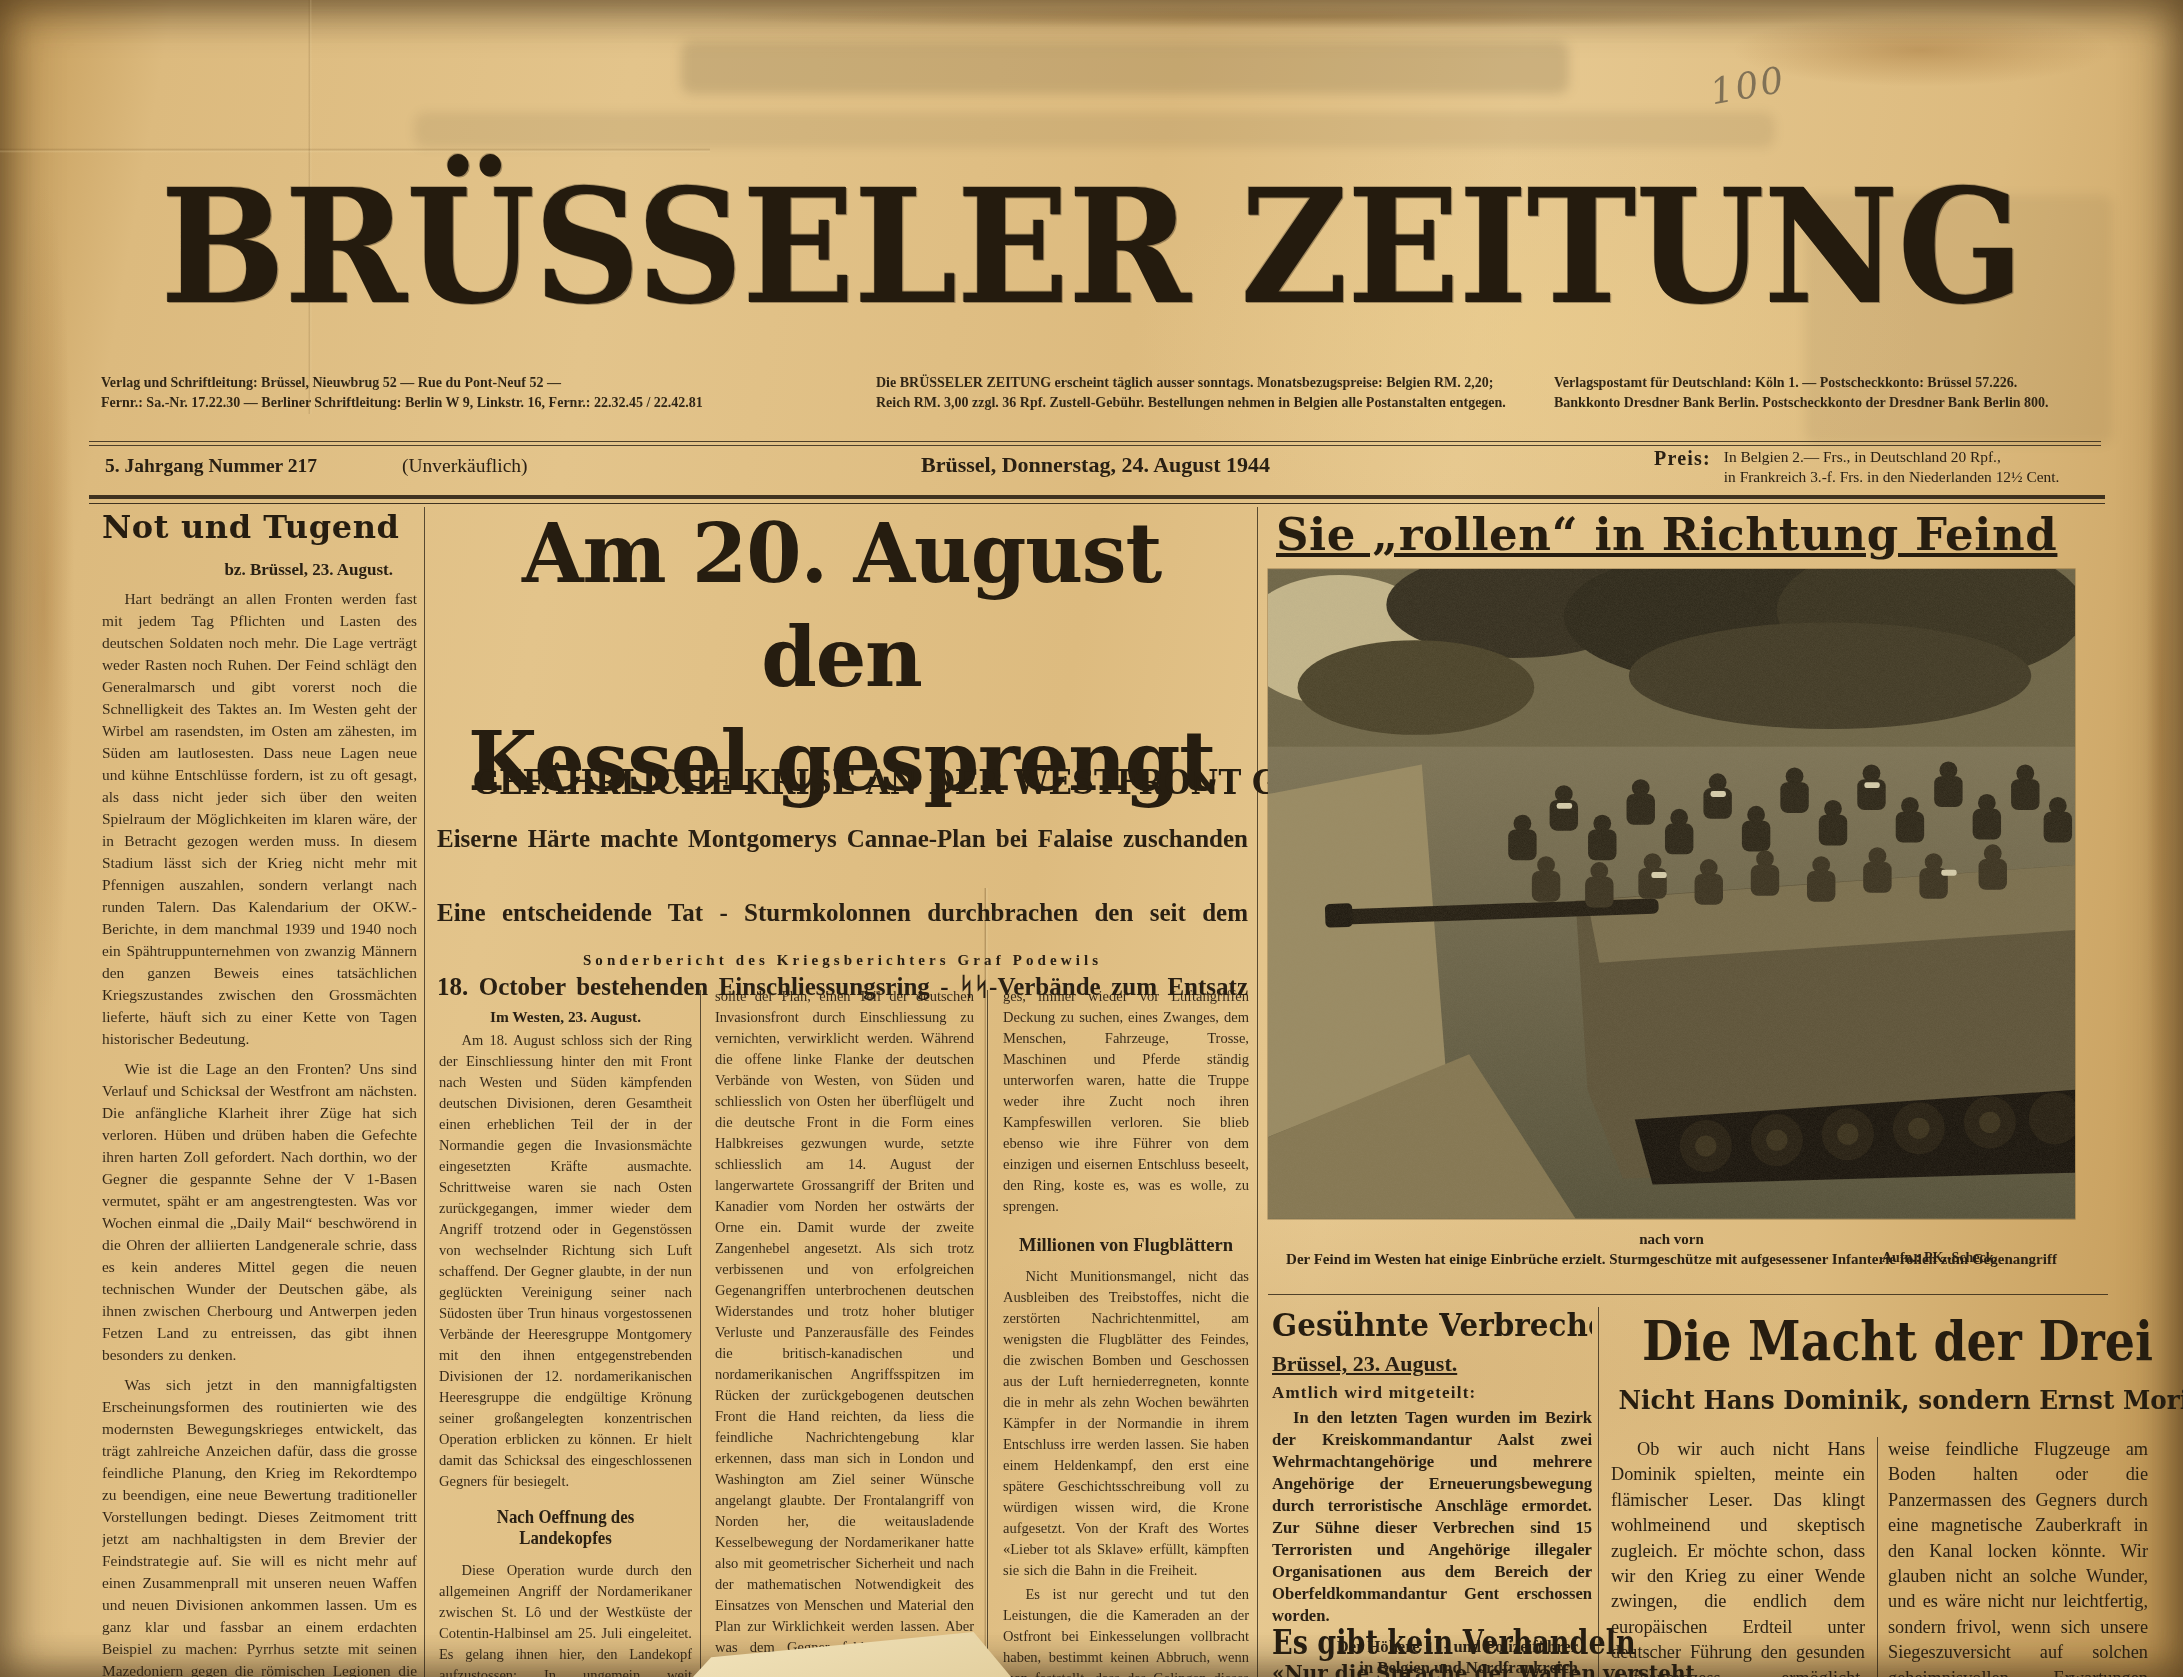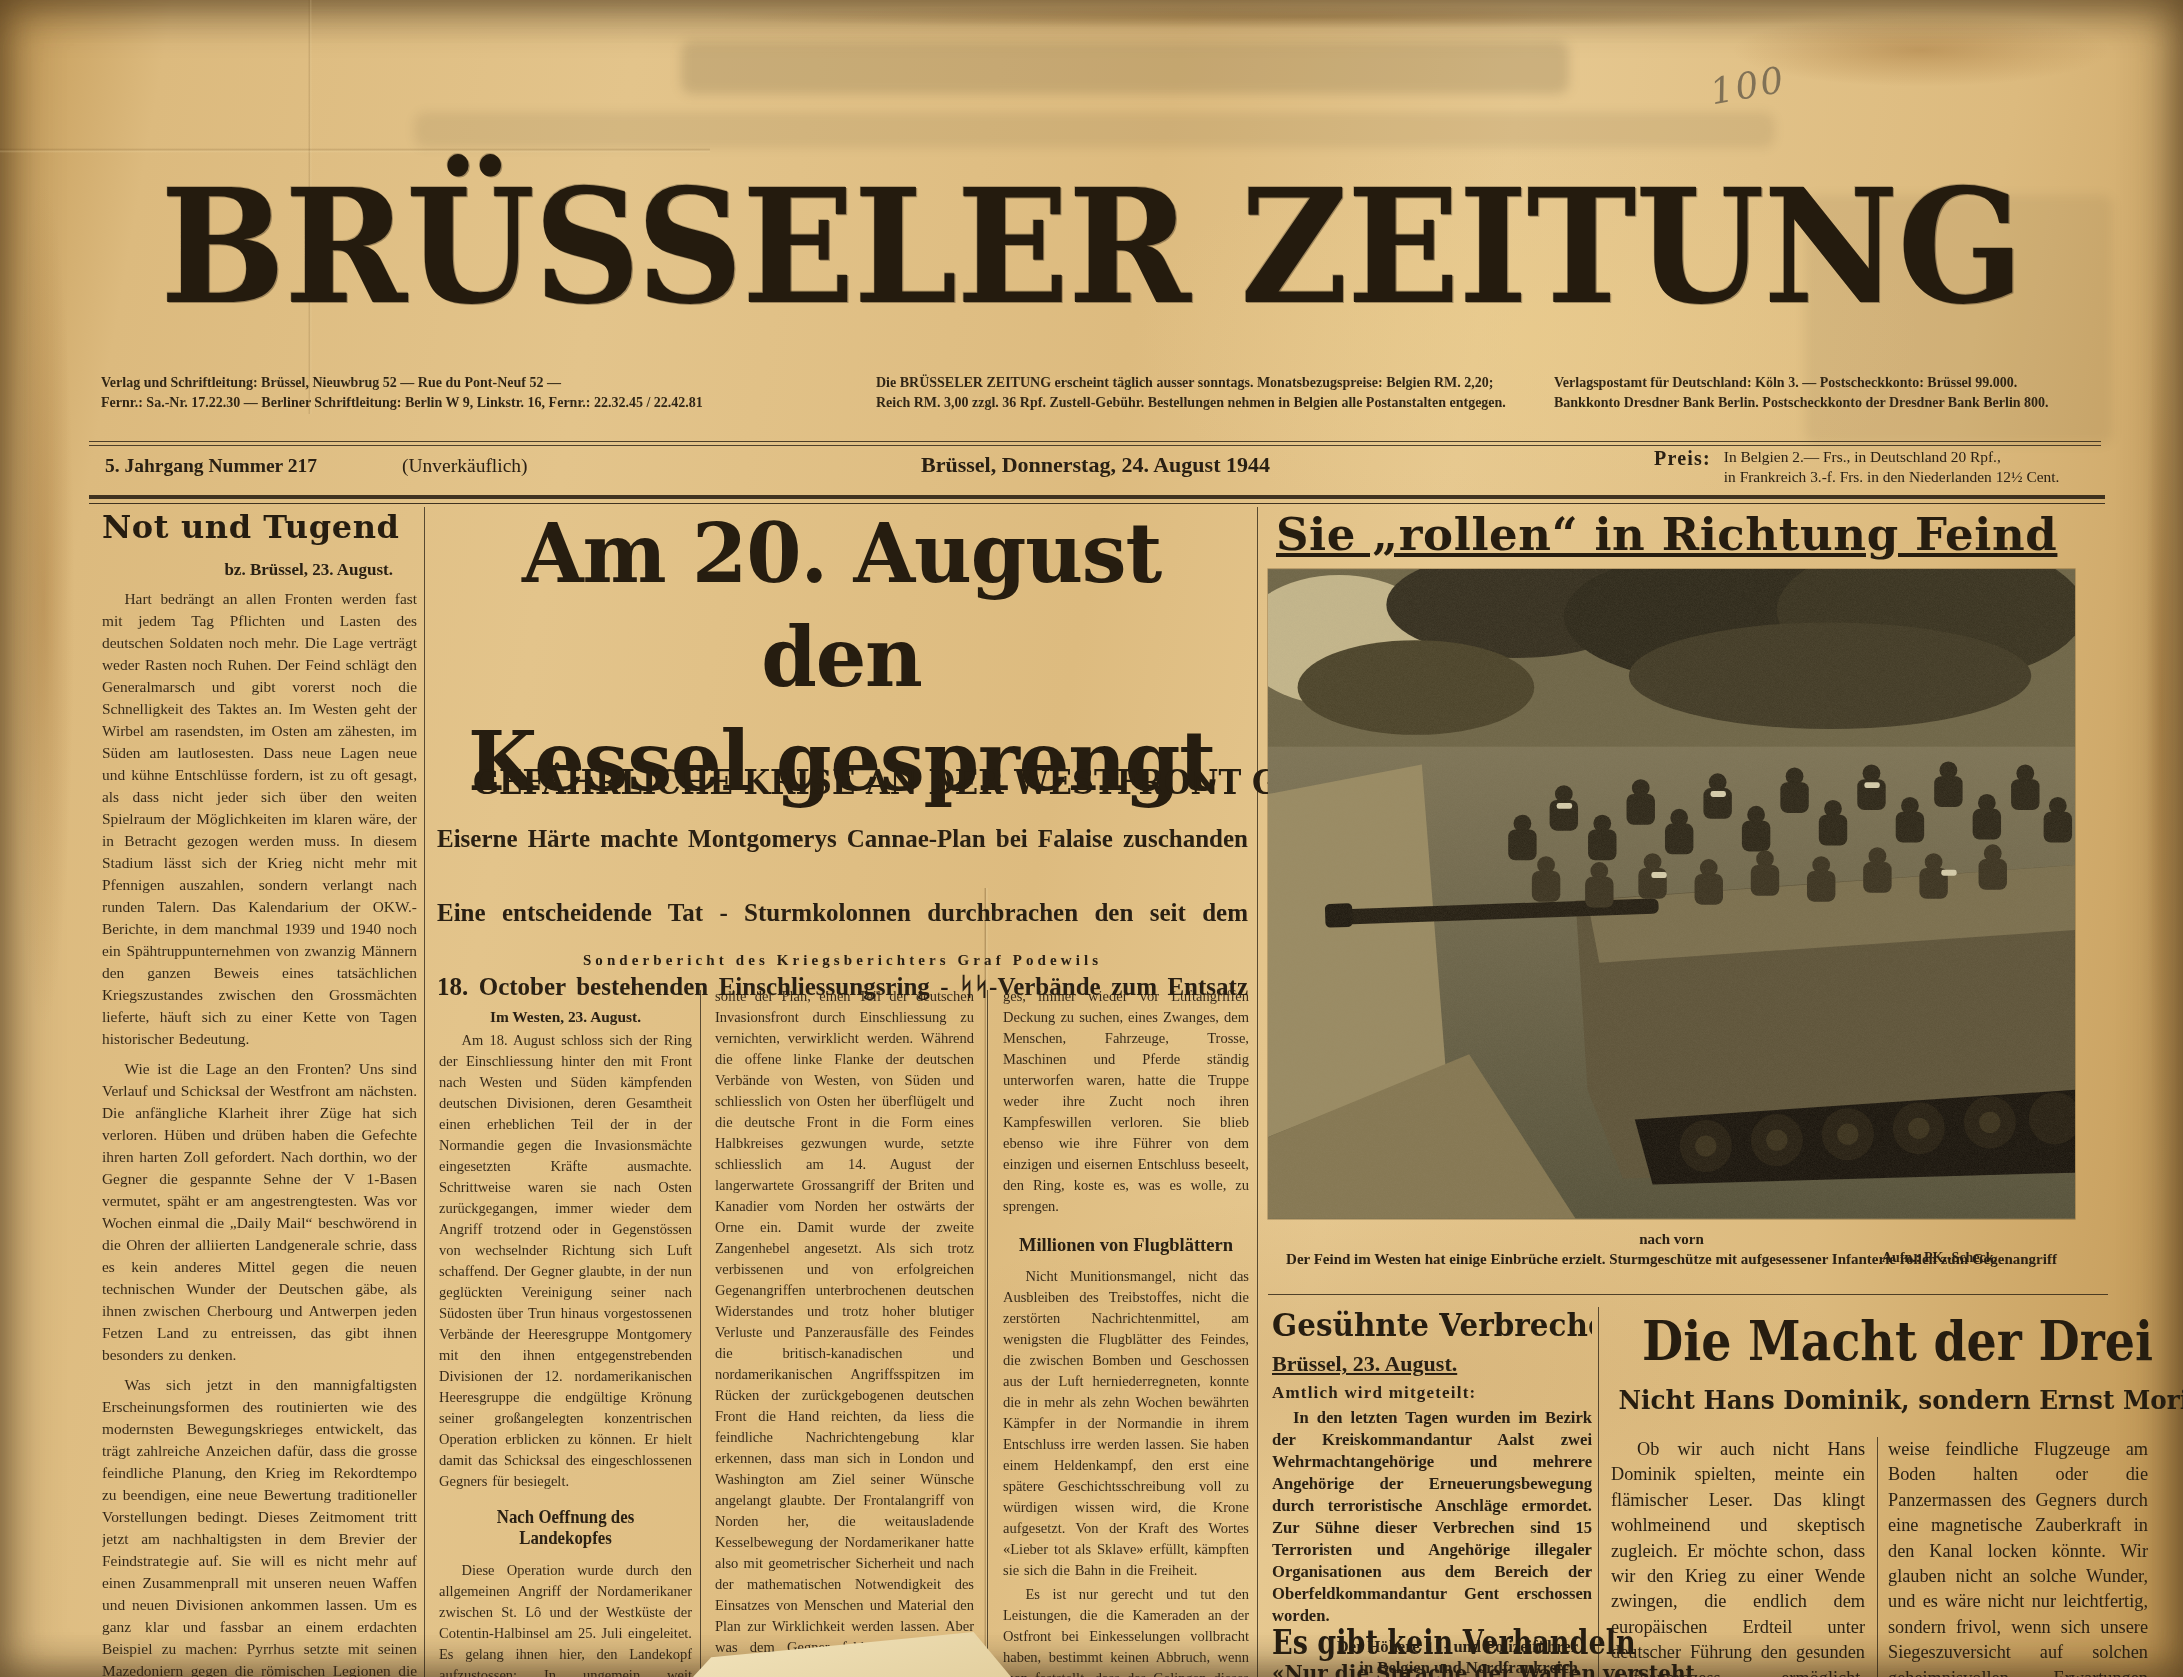--- a/index.html
+++ b/index.html
@@ -68,21 +68,21 @@
 
   <div class="abs fine" style="left:101px;top:373px;width:755px;">
     <div>Verlag und Schriftleitung: Brüssel, Nieuwbrug 52 — Rue du Pont-Neuf 52 —</div>
     <div>Fernr.: Sa.-Nr. 17.22.30 — Berliner Schriftleitung: Berlin W 9, Linkstr. 16, Fernr.: 22.32.45 / 22.42.81</div>
   </div>
   <div class="abs fine" style="left:876px;top:373px;width:663px;">
     <div>Die BRÜSSELER ZEITUNG erscheint täglich ausser sonntags. Monatsbezugspreise: Belgien RM. 2,20;</div>
     <div>Reich RM. 3,00 zzgl. 36 Rpf. Zustell-Gebühr. Bestellungen nehmen in Belgien alle Postanstalten entgegen.</div>
   </div>
   <div class="abs fine" style="left:1554px;top:373px;width:592px;">
-    <div>Verlagspostamt für Deutschland: Köln 3. — Postscheckkonto: Brüssel 99.000.</div>
+    <div>Verlagspostamt für Deutschland: Köln 1. — Postscheckkonto: Brüssel 57.226.</div>
     <div>Bankkonto Dresdner Bank Berlin. Postscheckkonto der Dresdner Bank Berlin 800.</div>
   </div>
 
   <div class="abs rule-double" style="left:89px;top:441px;width:2012px;"></div>
 
   <div class="abs b" style="left:105px;top:455px;font-size:19.5px;">5. Jahrgang Nummer 217</div>
   <div class="abs" style="left:402px;top:455px;font-size:19.5px;">(Unverkäuflich)</div>
   <div class="abs b ctr" style="left:829px;top:452px;width:533px;font-size:22px;">Brüssel, Donnerstag, 24. August 1944</div>
   <div class="abs" style="left:1654px;top:447px;width:503px;">
     <span class="b" style="font-size:20px;float:left;margin-right:13px;letter-spacing:1.2px;">Preis:</span>

